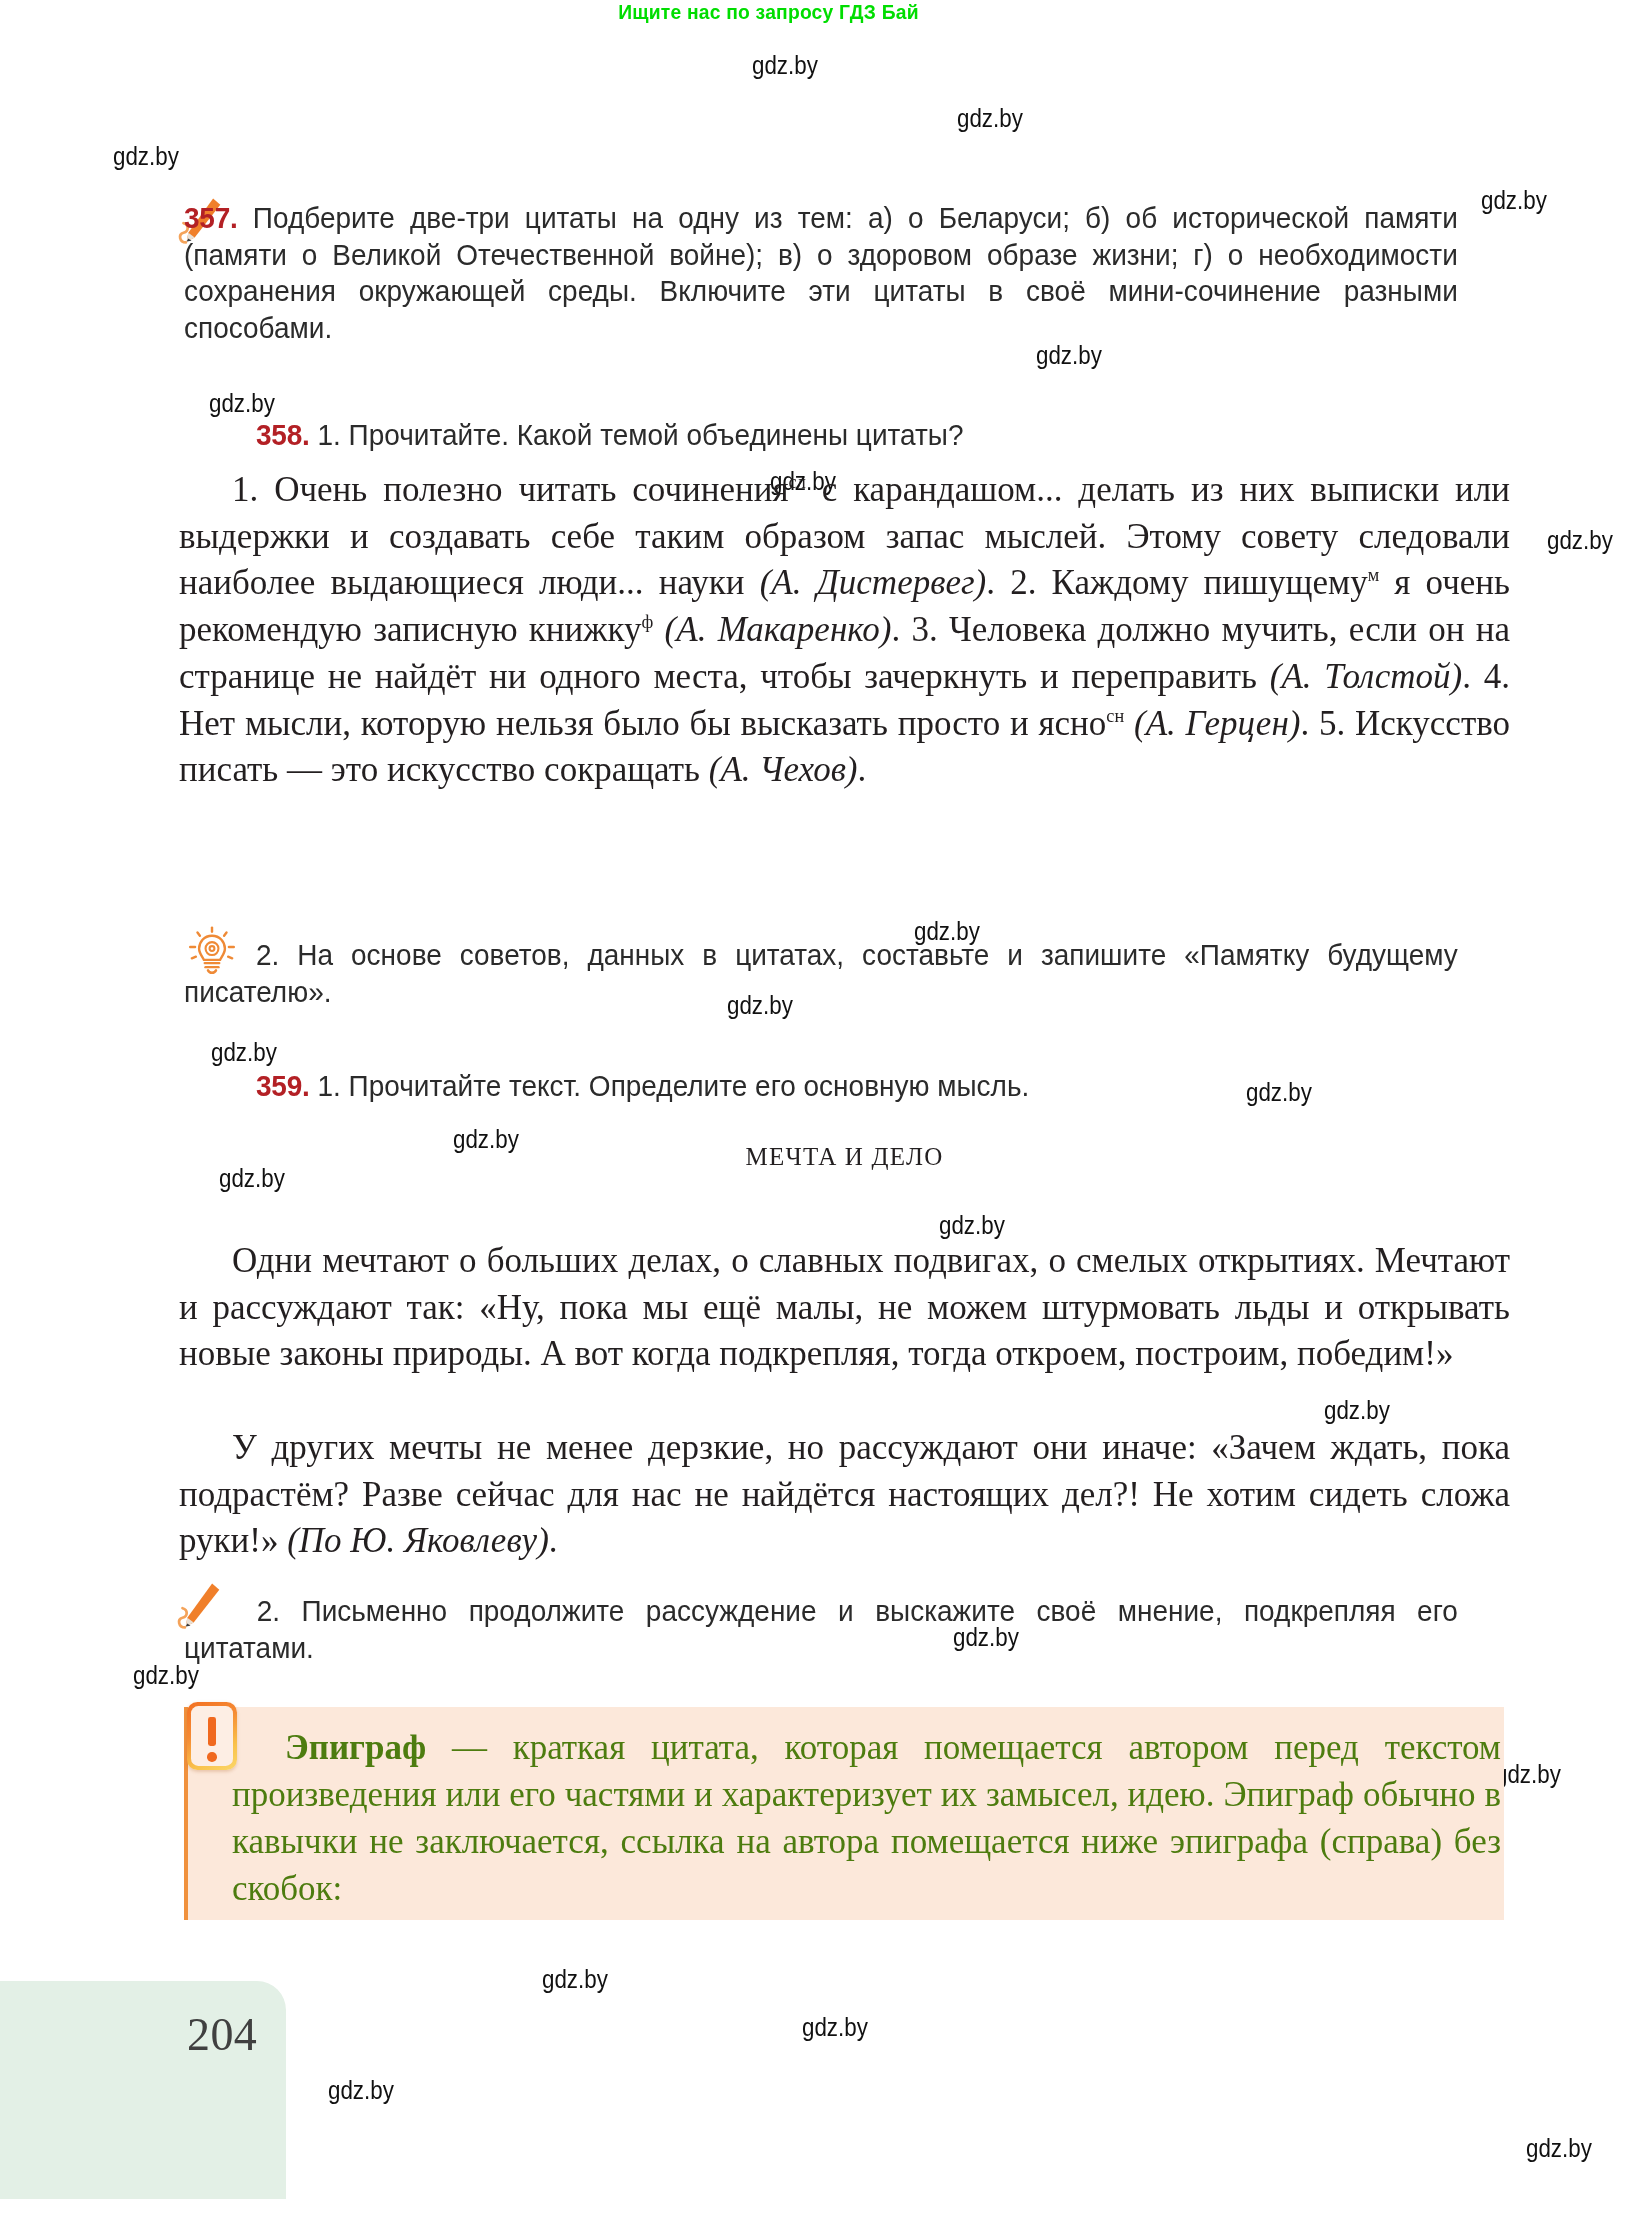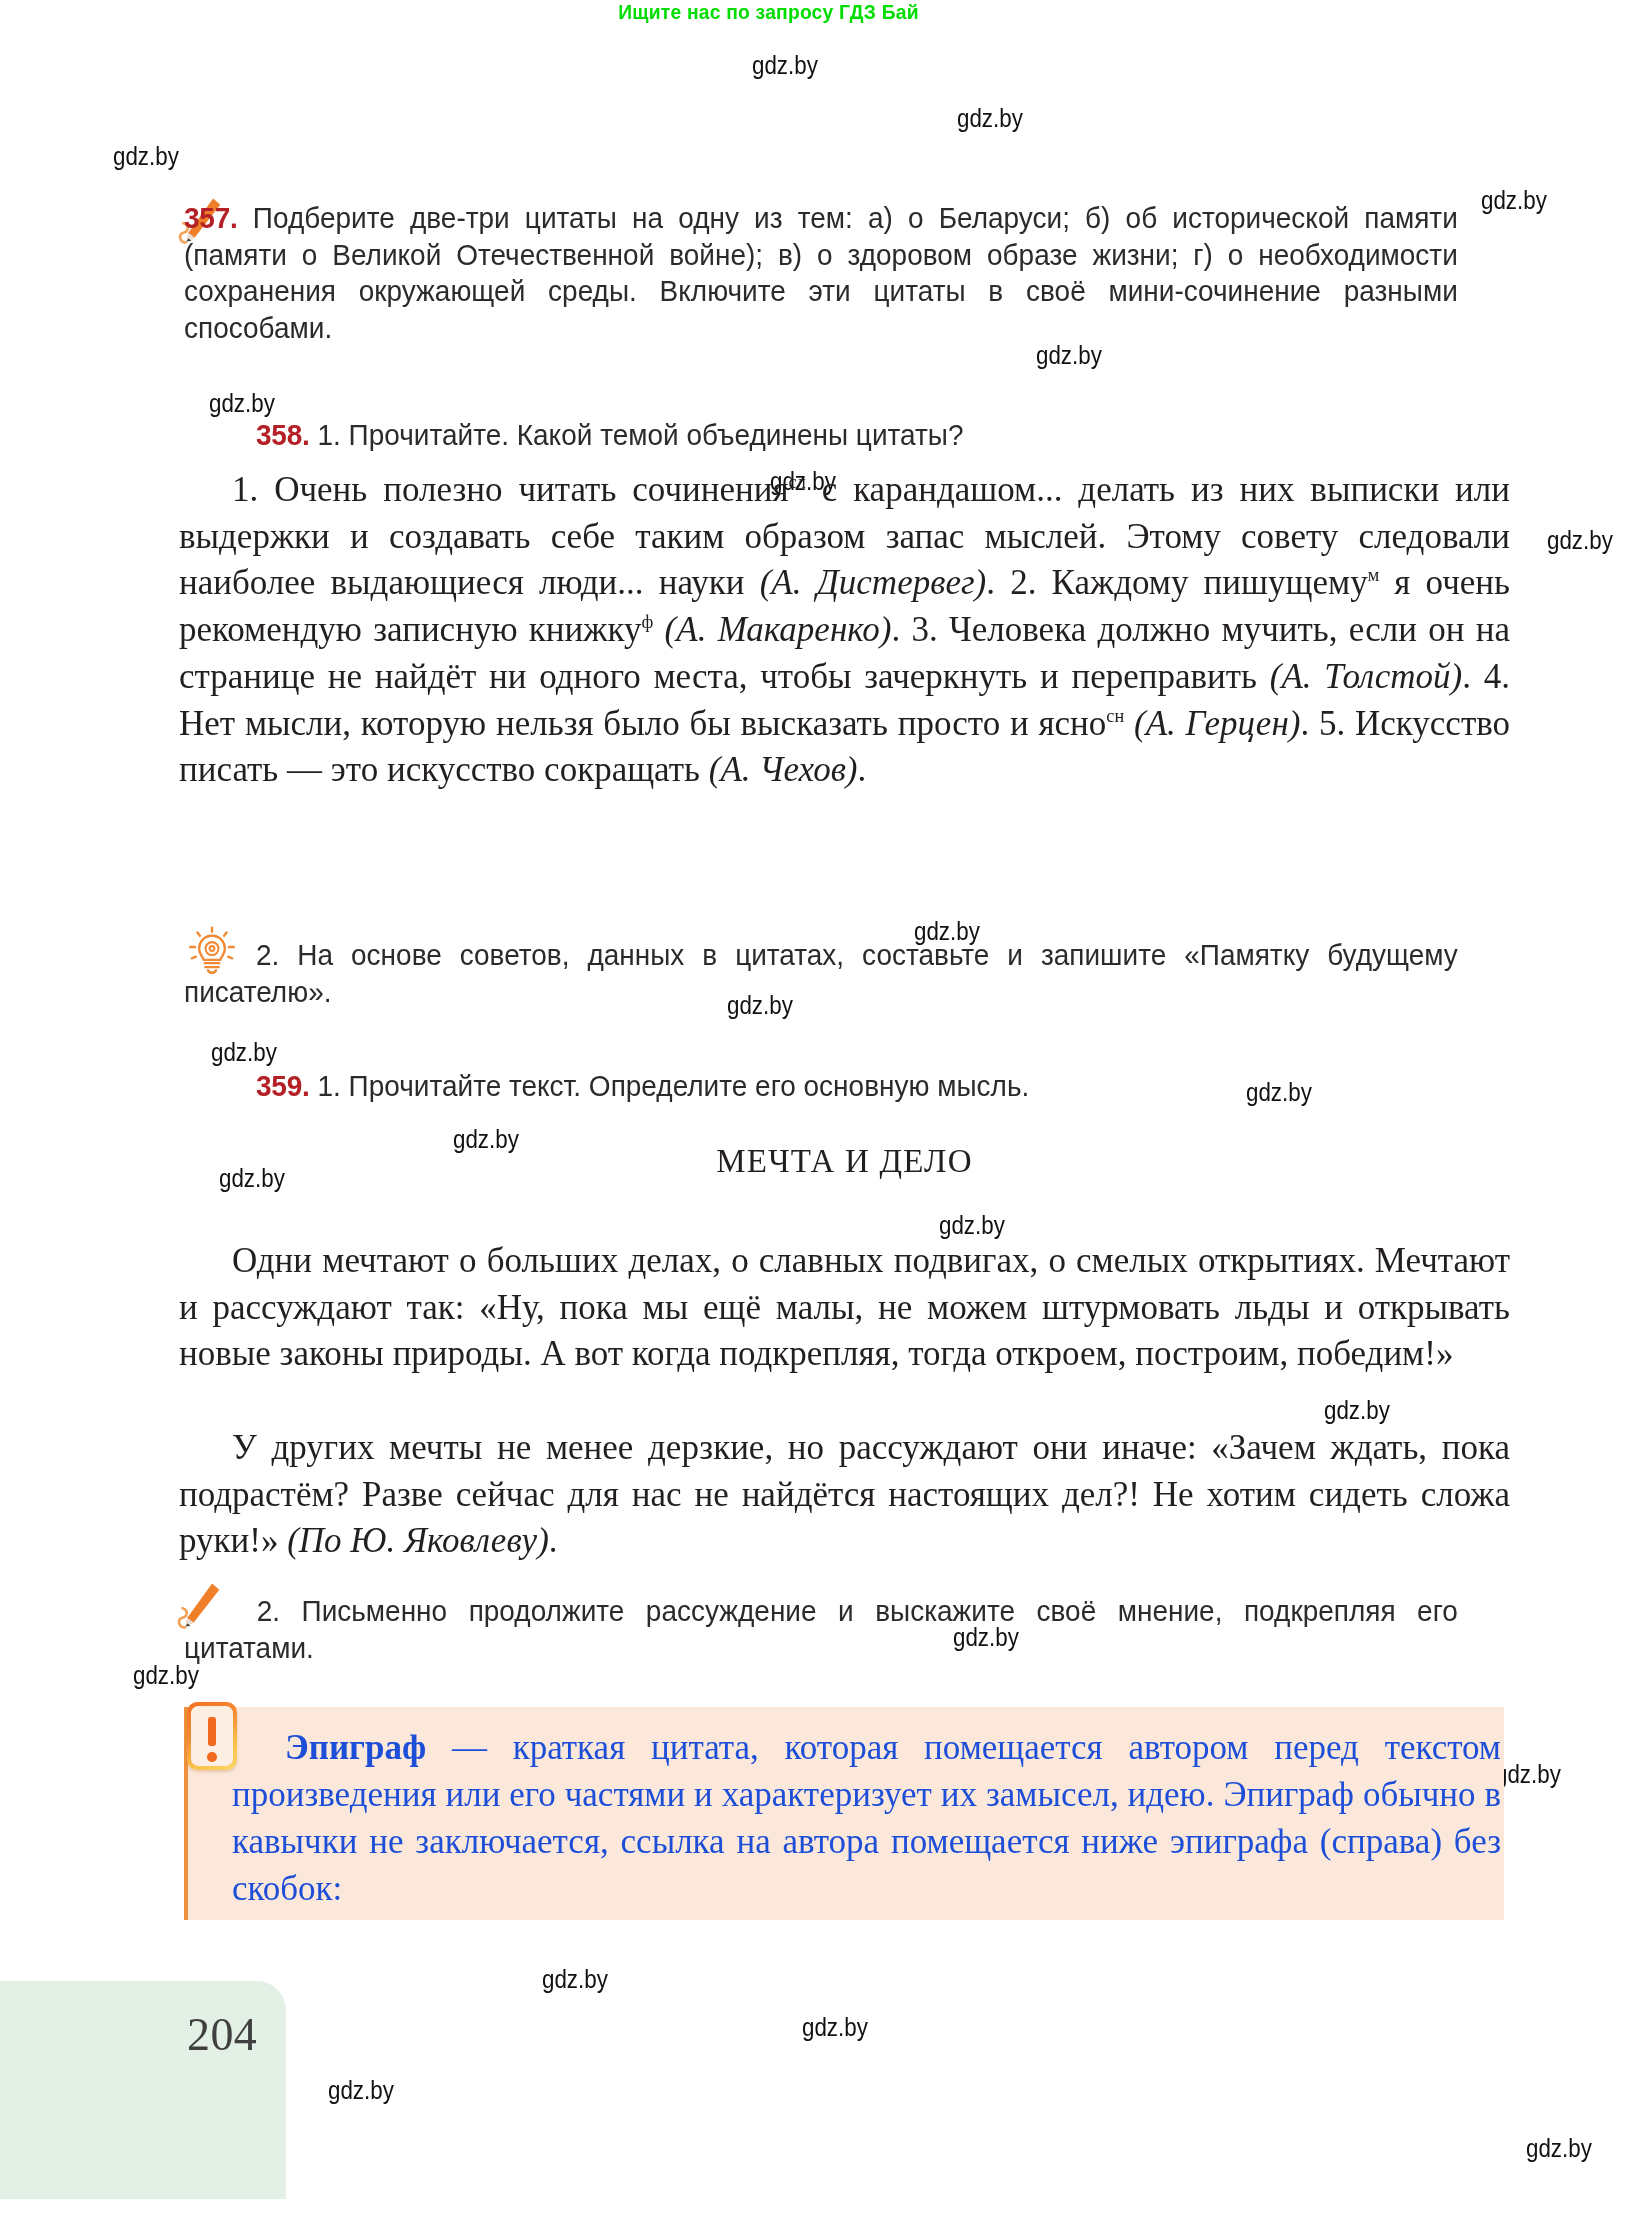--- a/index.html
+++ b/index.html
@@ -83,21 +83,21 @@
     vertical-align: super;
     line-height: 0;
     font-style: normal;
   }
 
   .center {
     text-align: center;
   }
   .ttl {
     font-family: "Liberation Serif", serif;
-    font-size: 33px;
+    font-size: 25px;
     letter-spacing: 1.2px;
     color: #231f20;
   }
 
   .indent {
     text-indent: 53px;
   }
 
   
   .pencil-icon {
@@ -124,21 +124,21 @@
     border-left: 4.8px solid #f0913d;
   }
   .attn-text {
     position: absolute;
     left: 232px;
     top: 1725px;
     width: 1269px;
     font-family: "Liberation Serif", serif;
     font-size: 35px;
     line-height: 1.34;
-    color: #1d4ed8;
+    color: #4d7c0f;
     text-align: justify;
     text-indent: 53px;
   }
   .attn-text b { font-weight: bold; }
 
   .attn-marker {
     position: absolute;
     left: 187px;
     top: 1702px;
     width: 50px;

